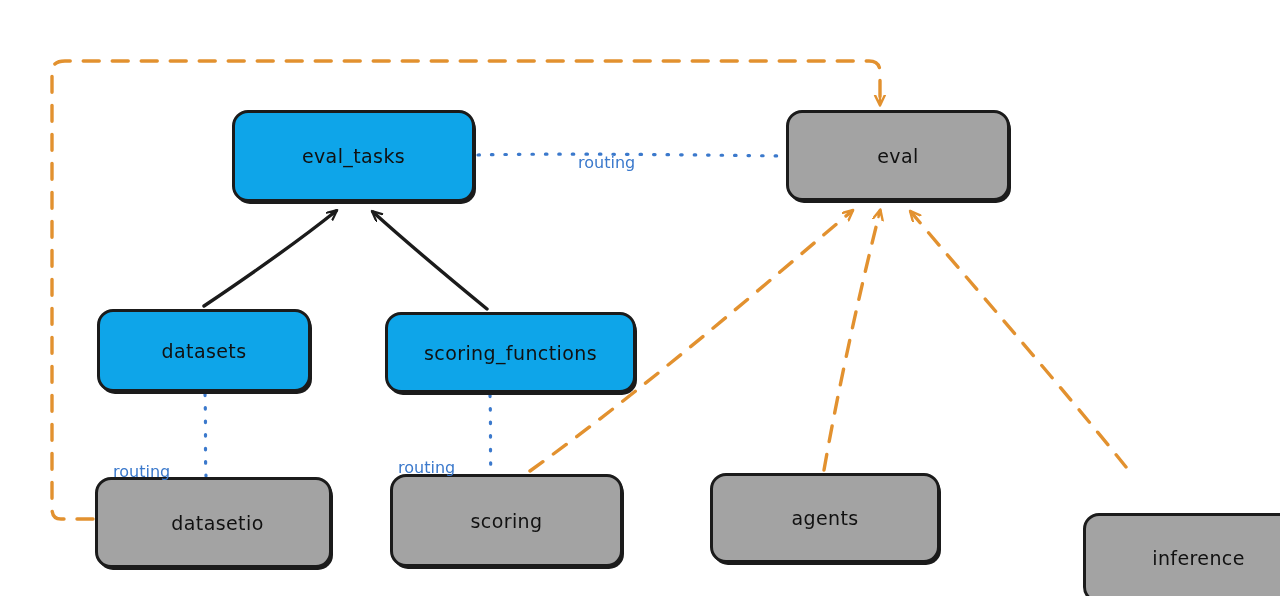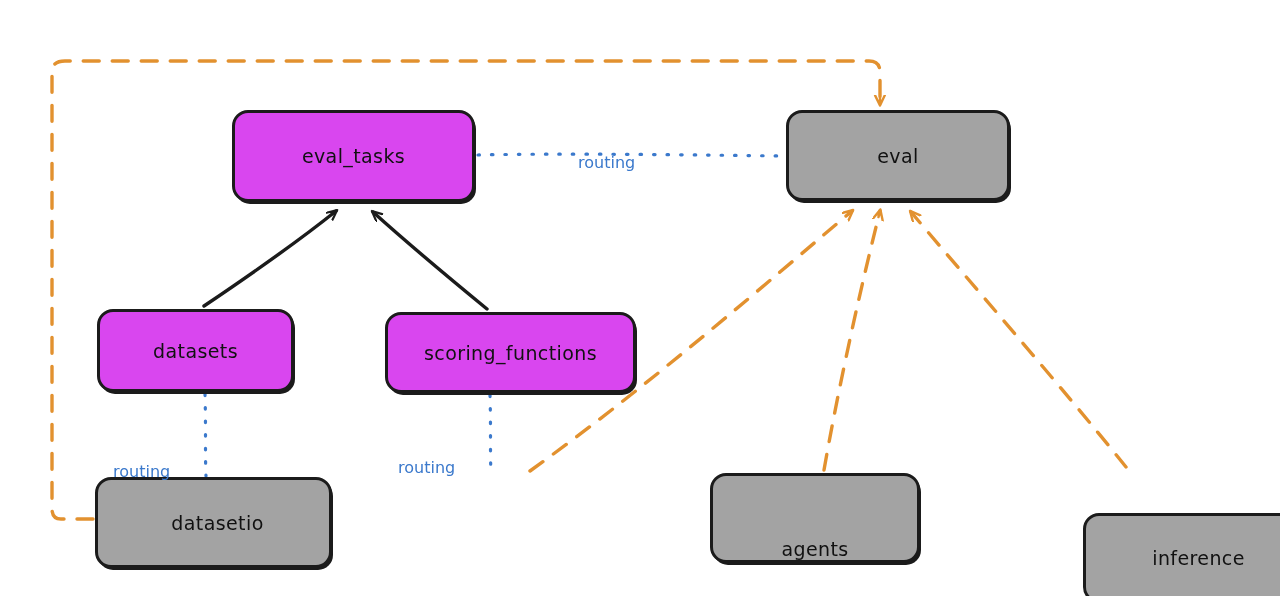--- a/index.html
+++ b/index.html
@@ -30,21 +30,21 @@
     position: absolute;
     box-sizing: border-box;
     border: 3px solid #1b1b1b;
     border-radius: 16px;
     display: flex;
     align-items: center;
     justify-content: center;
     box-shadow: 2px 3px 0 -1px #1b1b1b;
   }
   .node-blue {
-    background: #d946ef;
+    background: #0ea5e9;
   }
   .node-green {
     background: #a3a3a3;
   }
   .node-label {
     font-family: "DejaVu Sans", sans-serif;
     font-size: 19px;
     color: #111111;
     letter-spacing: 0.4px;
     white-space: nowrap;
@@ -95,34 +95,37 @@
   </svg>
 
   <div class="node node-blue" style="left:232px; top:110px; width:243px; height:92px;">
     <span class="node-label">eval_tasks</span>
   </div>
 
   <div class="node node-green" style="left:786px; top:110px; width:224px; height:91px;">
     <span class="node-label">eval</span>
   </div>
 
-  <div class="node node-blue" style="left:97px; top:309px; width:197px; height:83px;">
+  <div class="node node-blue" style="left:97px; top:309px; width:214px; height:83px;">
     <span class="node-label">datasets</span>
   </div>
 
   <div class="node node-blue" style="left:378px; top:312px; width:251px; height:81px;margin-left:7px;">
     <span class="node-label">scoring_functions</span>
   </div>
 
   <div class="node node-green" style="left:95px; top:477px; width:237px; height:91px;padding-left:8px;">
     <span class="node-label">datasetio</span>
   </div>
 
+  <div class="node node-green" style="left:390px; top:474px; width:233px; height:93px;">
+    <span class="node-label">scoring</span>
+  </div>
 
-  <div class="node node-green" style="left:710px; top:473px; width:210px; height:90px;align-items:flex-end;">
+  <div class="node node-green" style="left:710px; top:473px; width:230px; height:90px;">
     <span class="node-label">agents</span>
   </div>
 
   <div class="node node-green" style="left:1083px; top:470px; width:231px; height:90px;margin-top:43px;">
     <span class="node-label">inference</span>
   </div>
 
   <div class="edge-label" style="left:578px; top:117px;">routing</div>
 
   <div class="edge-label" style="left:113px; top:426px;">routing</div>

